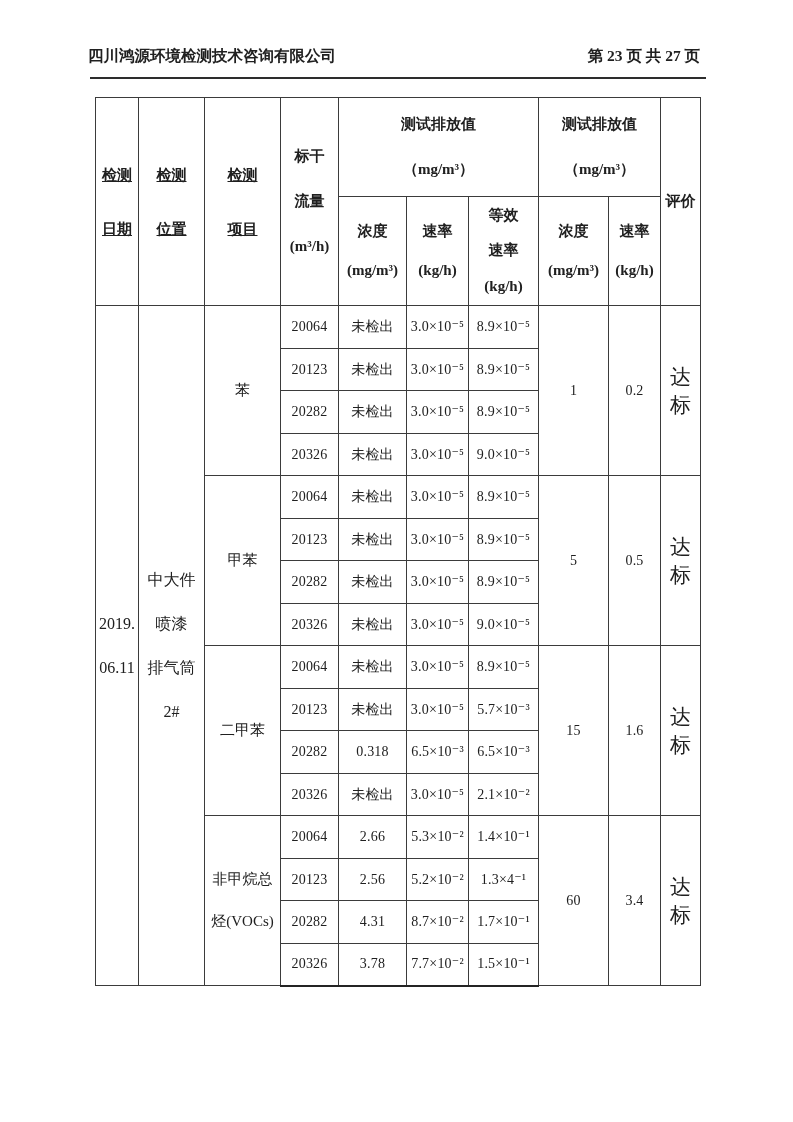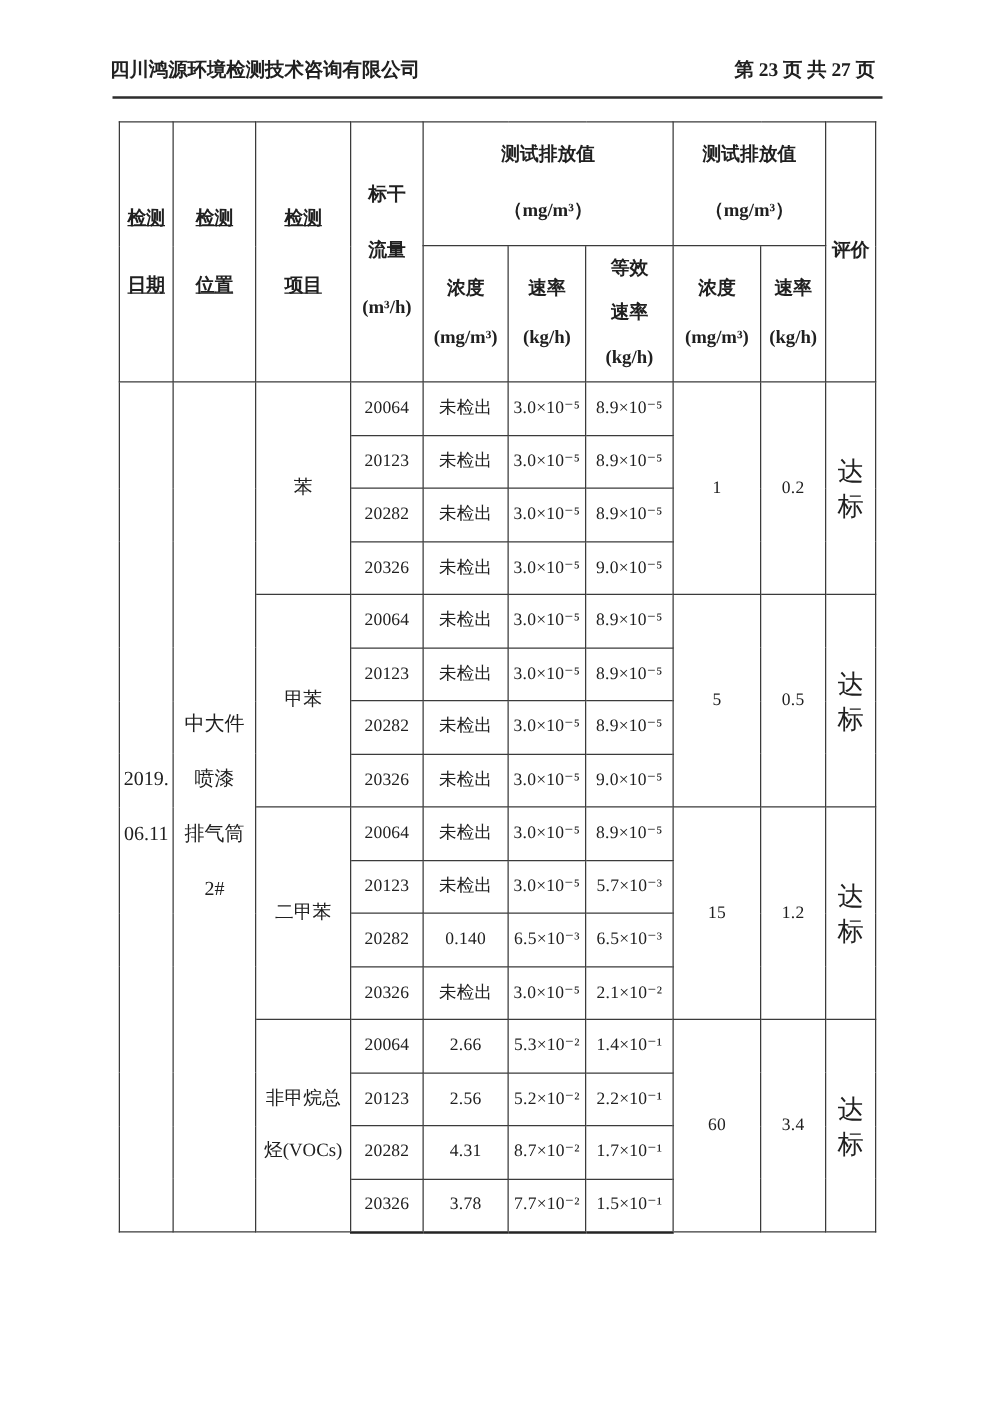--- a/index.html
+++ b/index.html
@@ -149,32 +149,32 @@
     <td class="num">9.0×10⁻⁵</td>
   </tr>
 
   <tr class="dr">
     <td rowspan="4" class="item">二甲苯</td>
     <td class="num">20064</td>
     <td class="num">未检出</td>
     <td class="num">3.0×10⁻⁵</td>
     <td class="num">8.9×10⁻⁵</td>
     <td rowspan="4" class="num">15</td>
-    <td rowspan="4" class="num">1.2</td>
+    <td rowspan="4" class="num">1.6</td>
     <td rowspan="4" class="evalc">达标</td>
   </tr>
   <tr class="dr">
     <td class="num">20123</td>
     <td class="num">未检出</td>
     <td class="num">3.0×10⁻⁵</td>
     <td class="num">5.7×10⁻³</td>
   </tr>
   <tr class="dr">
     <td class="num">20282</td>
-    <td class="num">0.140</td>
+    <td class="num">0.318</td>
     <td class="num">6.5×10⁻³</td>
     <td class="num">6.5×10⁻³</td>
   </tr>
   <tr class="dr">
     <td class="num">20326</td>
     <td class="num">未检出</td>
     <td class="num">3.0×10⁻⁵</td>
     <td class="num">2.1×10⁻²</td>
   </tr>
 
@@ -186,21 +186,21 @@
     <td class="num">5.3×10⁻²</td>
     <td class="num">1.4×10⁻¹</td>
     <td rowspan="4" class="num">60</td>
     <td rowspan="4" class="num">3.4</td>
     <td rowspan="4" class="evalc">达标</td>
   </tr>
   <tr class="dr">
     <td class="num">20123</td>
     <td class="num">2.56</td>
     <td class="num">5.2×10⁻²</td>
-    <td class="num">2.2×10⁻¹</td>
+    <td class="num">1.3×4⁻¹</td>
   </tr>
   <tr class="dr">
     <td class="num">20282</td>
     <td class="num">4.31</td>
     <td class="num">8.7×10⁻²</td>
     <td class="num">1.7×10⁻¹</td>
   </tr>
   <tr class="dr lastrow">
     <td class="num">20326</td>
     <td class="num">3.78</td>

